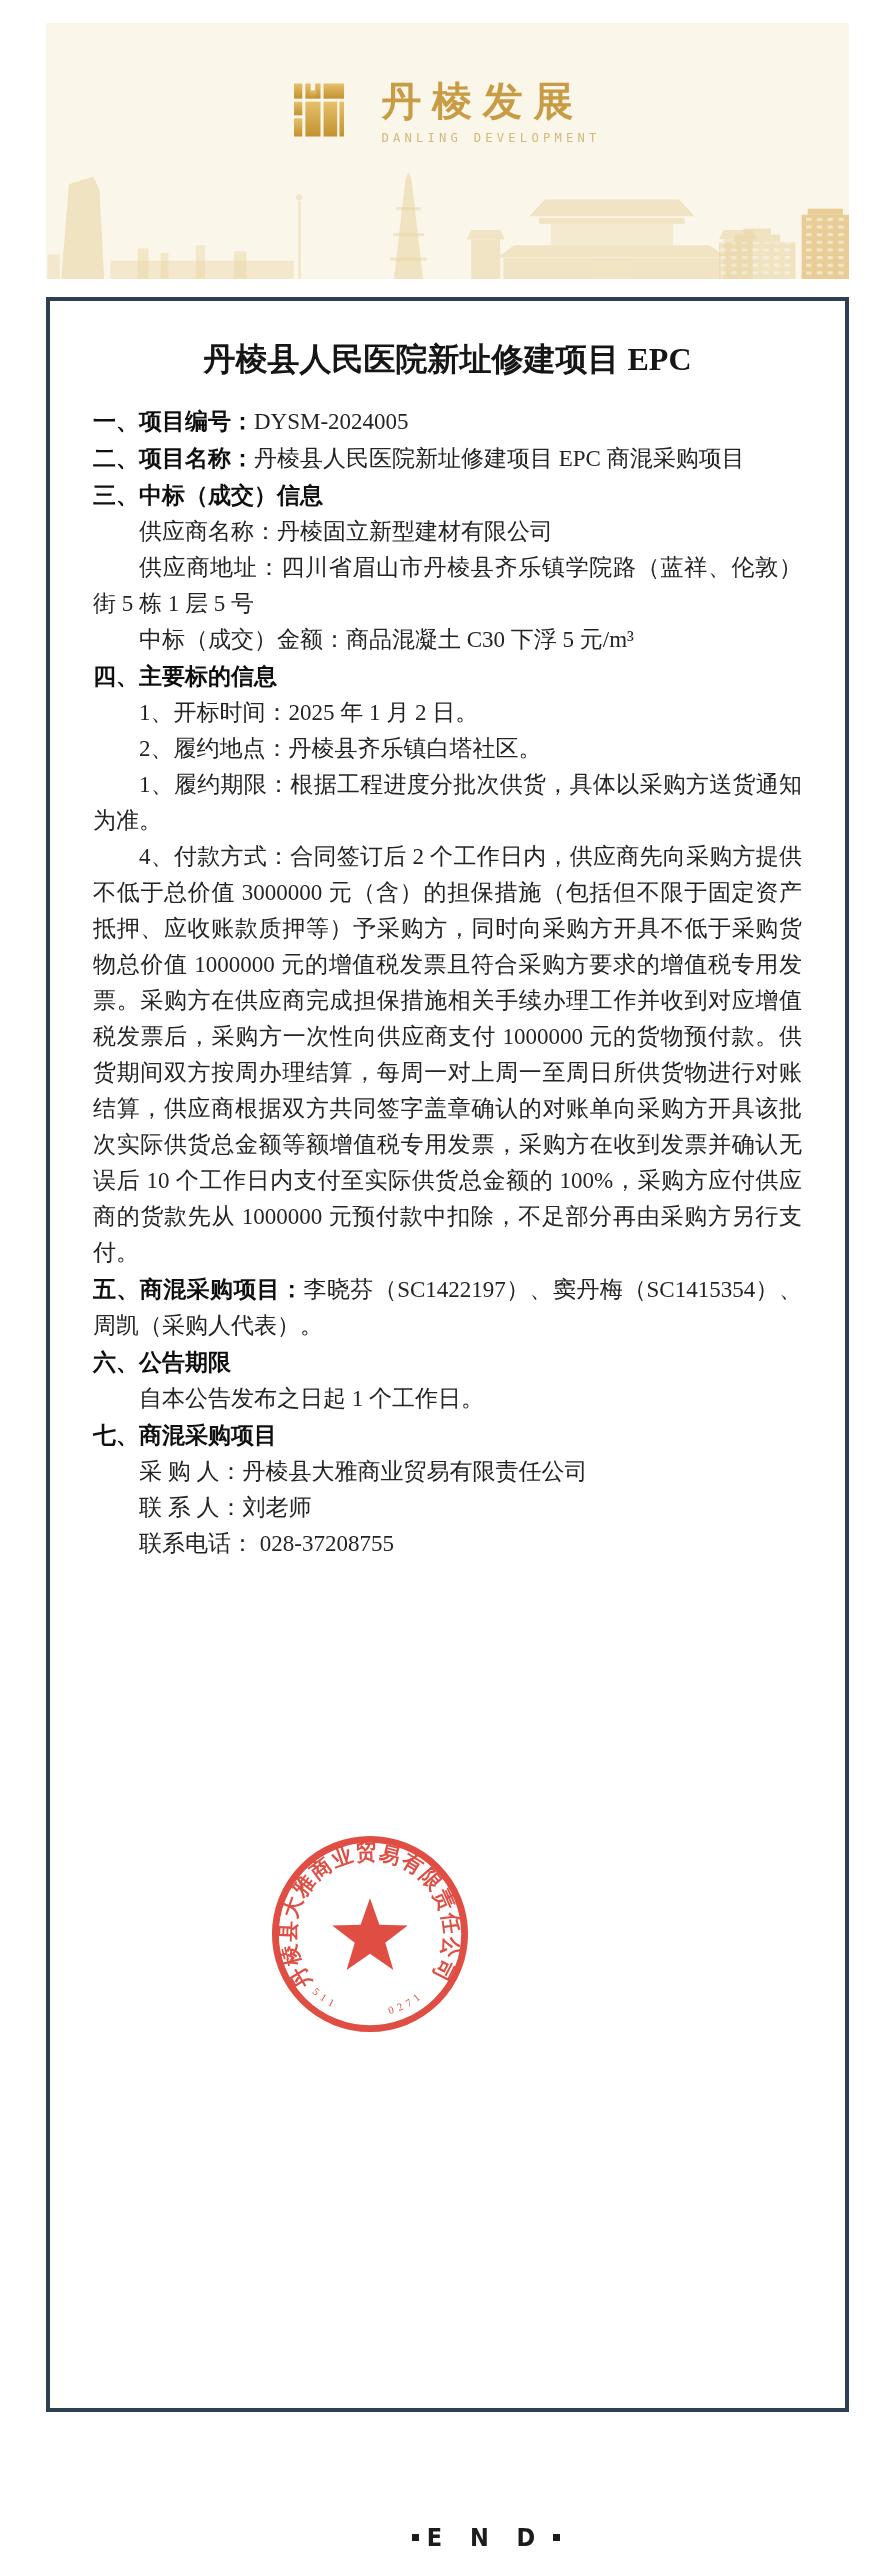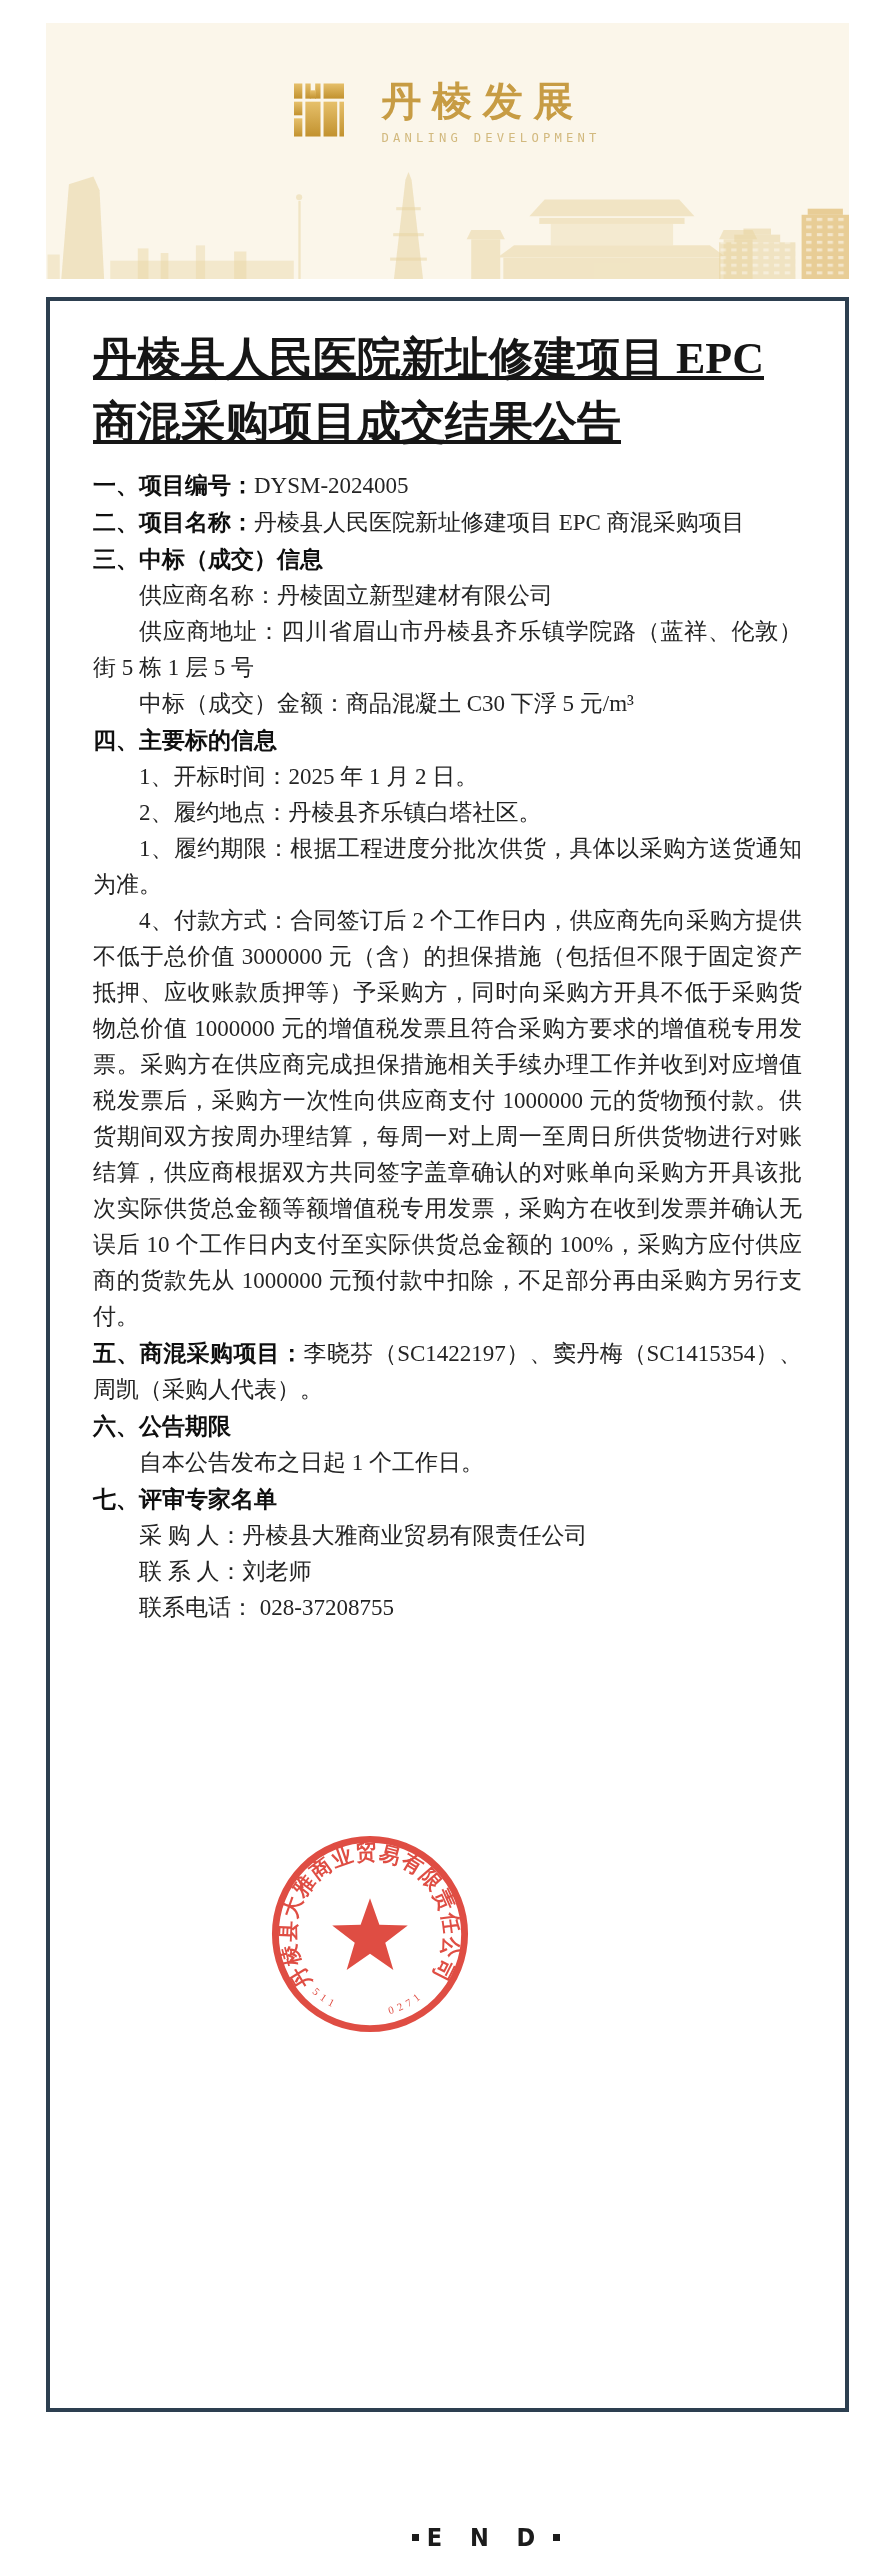--- a/index.html
+++ b/index.html
@@ -15,22 +15,22 @@
   .brand-cn{font-size:40px;font-weight:700;letter-spacing:10.7px;color:#c79c44;
             line-height:1.2;font-family:"Liberation Serif","DejaVu Serif",serif;}
   .brand-en{margin-top:5.4px;font-size:12.2px;letter-spacing:4.2px;color:#d2b97e;
             font-family:"DejaVu Sans Mono","Liberation Mono",monospace;}
   .skyline{position:absolute;left:0;bottom:0;width:803px;height:107px;display:block;}
 
   
   .doc{position:absolute;left:46px;top:297px;width:803px;height:2115px;
        box-sizing:border-box;border:4.6px solid #2d3f50;background:#ffffff;
        padding:26px 43px 0 43px;overflow:hidden;}
-  .title{margin:0 0 12.2px 0;font-size:44px;line-height:64px;
-         font-weight:700;color:#161616;text-decoration:underline;}
+  .title{margin:0 0 12.2px 0;text-align:center;font-size:32px;line-height:64px;
+         font-weight:700;color:#161616;}
   .line{margin:0;font-size:23px;line-height:36px;color:#242424;}
   .lab,.head{font-family:"Liberation Sans","DejaVu Sans",sans-serif;
              font-weight:700;color:#0f0f0f;}
   .ind{text-indent:2em;}
   .just{text-align:justify;}
 
   
   .seal{position:absolute;left:217px;top:1530px;width:206px;height:206px;
         mix-blend-mode:multiply;opacity:.9;pointer-events:none;}
 
@@ -121,21 +121,20 @@
         <rect x="988" y="56" width="62" height="84" fill="#e4c687" opacity="0.85"></rect>
         <rect x="996" y="48" width="46" height="8" fill="#e4c687" opacity="0.85"></rect>
         <rect x="988" y="56" width="62" height="84" fill="url(#win)"></rect>
       </g>
     </svg>
   </div>
 
   <div class="doc">
     <h1 class="title">
       <span>丹棱县人民医院新址修建项目 EPC</span><br>
-      <span>商混采购项目成交结果公告</span>
     </h1>
 
     <p class="line">
       <span class="lab">一、项目编号：</span><span>DYSM-2024005</span>
     </p>
     <p class="line">
       <span class="lab">二、项目名称：</span><span>丹棱县人民医院新址修建项目 EPC 商混采购项目</span>
     </p>
 
     <p class="line">
@@ -156,21 +155,21 @@
     <p class="line just">
       <span class="lab">五、商混采购项目：</span><span>李晓芬（SC1422197）、窦丹梅（SC1415354）、周凯（采购人代表）。</span>
     </p>
 
     <p class="line">
       <span class="head">六、公告期限</span>
     </p>
     <p class="line ind">自本公告发布之日起 1 个工作日。</p>
 
     <p class="line">
-      <span class="head">七、评审专家名单</span>
+      <span class="head">七、商混采购项目</span>
     </p>
     <p class="line ind">采 购 人：丹棱县大雅商业贸易有限责任公司</p>
     <p class="line ind">联 系 人：刘老师</p>
     <p class="line ind">联系电话： 028-37208755</p>
 
     <svg class="seal" viewBox="0 0 270 270">
       <defs>
         <path id="sealTop" d="M 59.9,198 A 98 98 0 1 1 210.1,198"></path>
         <path id="sealNum" d="M 53.5,205.8 A 108 108 0 0 0 216.5,205.8"></path>
       </defs>

